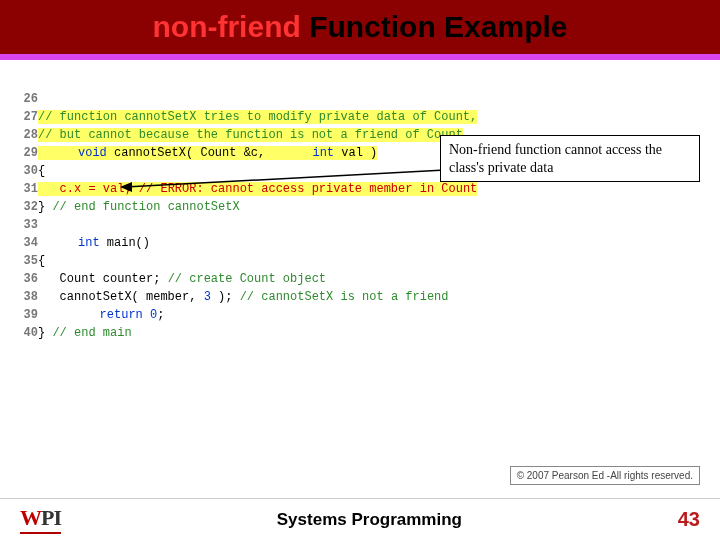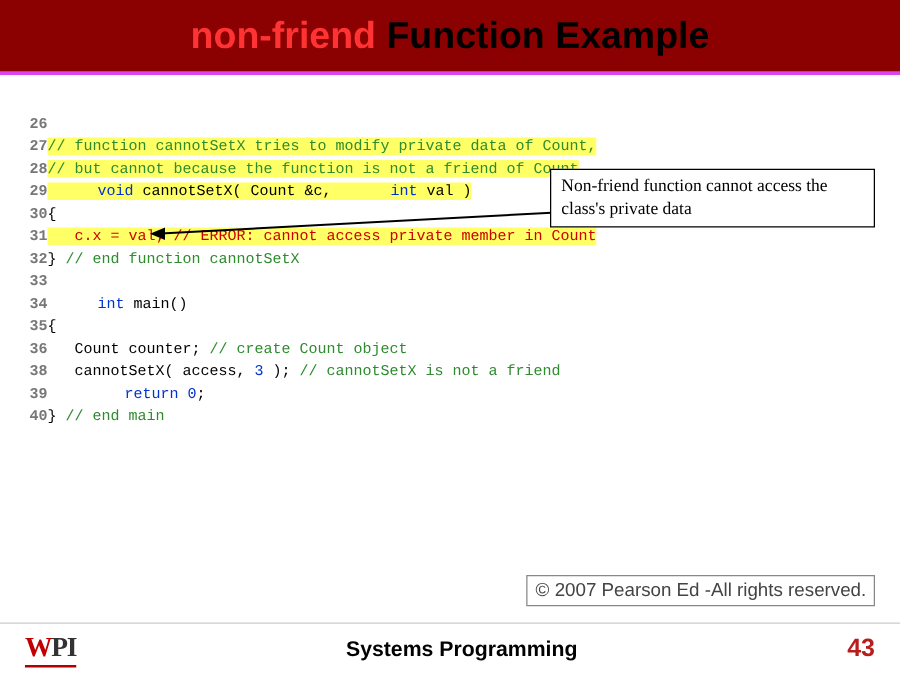--- a/index.html
+++ b/index.html
@@ -11,21 +11,21 @@
     position: relative;
     overflow: hidden;
   }
   .title-bar {
     width: 100%;
     height: 60px;
     background: #8b0000;
     display: flex;
     align-items: center;
     justify-content: center;
-    border-bottom: 3px solid #d946ef;
+    border-bottom: 6px solid #d946ef;
   }
   .title-bar h1 {
     font-family: "Comic Sans MS", cursive, sans-serif;
     font-size: 30px;
     font-weight: bold;
     color: #000;
   }
   .title-bar h1 .red-word { color: #ff3333; }
   .code-area {
     position: absolute;
@@ -74,21 +74,21 @@
     width: 330px;
     height: 40px;
     z-index: 4;
   }
   .copyright-box {
     position: absolute;
     bottom: 55px;
     right: 20px;
     border: 1px solid #888;
     padding: 3px 6px;
-    font-size: 15px;
+    font-size: 10px;
     color: #444;
     background: #fff;
     margin-left: 28px;
   }
   .footer {
     position: absolute;
     bottom: 0;
     left: 0;
     width: 100%;
     height: 42px;
@@ -141,21 +141,21 @@
   <div class="code-line"><span class="ln">27</span><span class="code-text"><span class="hl comment">// function cannotSetX tries to modify private data of Count,</span></span></div>
   <div class="code-line"><span class="ln">28</span><span class="code-text"><span class="hl comment">// but cannot because the function is not a friend of Count</span></span></div>
   <div class="code-line"><span class="ln">29</span><span class="code-text"><span class="hl"><span class="kw">void</span><span> cannotSetX( Count &amp;c, </span><span class="kw">int</span><span> val )</span></span></span></div>
   <div class="code-line"><span class="ln">30</span><span class="code-text">{</span></div>
   <div class="code-line"><span class="ln">31</span><span class="code-text"><span class="hl"><span class="err">   c.x = val; </span><span class="err">// ERROR: cannot access private member in Count</span></span></span></div>
   <div class="code-line"><span class="ln">32</span><span class="code-text"><span>} </span><span class="comment">// end function cannotSetX</span></span></div>
   <div class="code-line"><span class="ln">33</span><span class="code-text"></span></div>
   <div class="code-line"><span class="ln">34</span><span class="code-text"><span class="kw">int</span><span> main()</span></span></div>
   <div class="code-line"><span class="ln">35</span><span class="code-text">{</span></div>
   <div class="code-line"><span class="ln">36</span><span class="code-text"><span>   Count counter; </span><span class="comment">// create Count object</span></span></div>
-  <div class="code-line"><span class="ln">38</span><span class="code-text"><span>   cannotSetX( access, </span><span class="num">3</span><span> ); </span><span class="comment">// cannotSetX is not a friend</span></span></div>
+  <div class="code-line"><span class="ln">38</span><span class="code-text"><span>   cannotSetX( member, </span><span class="num">3</span><span> ); </span><span class="comment">// cannotSetX is not a friend</span></span></div>
   <div class="code-line"><span class="ln">39</span><span class="code-text"><span class="kw">   return</span><span> </span><span class="num">0</span><span>;</span></span></div>
   <div class="code-line"><span class="ln">40</span><span class="code-text"><span>} </span><span class="comment">// end main</span></span></div>
 </div>
 
 <svg class="arrow-svg">
   <line x1="325" y1="5" x2="5" y2="22" stroke="#000" stroke-width="1.5"></line>
   <polygon points="0,22 12,17 12,27" fill="#000"></polygon>
 </svg>
 
 <div class="callout-box">

